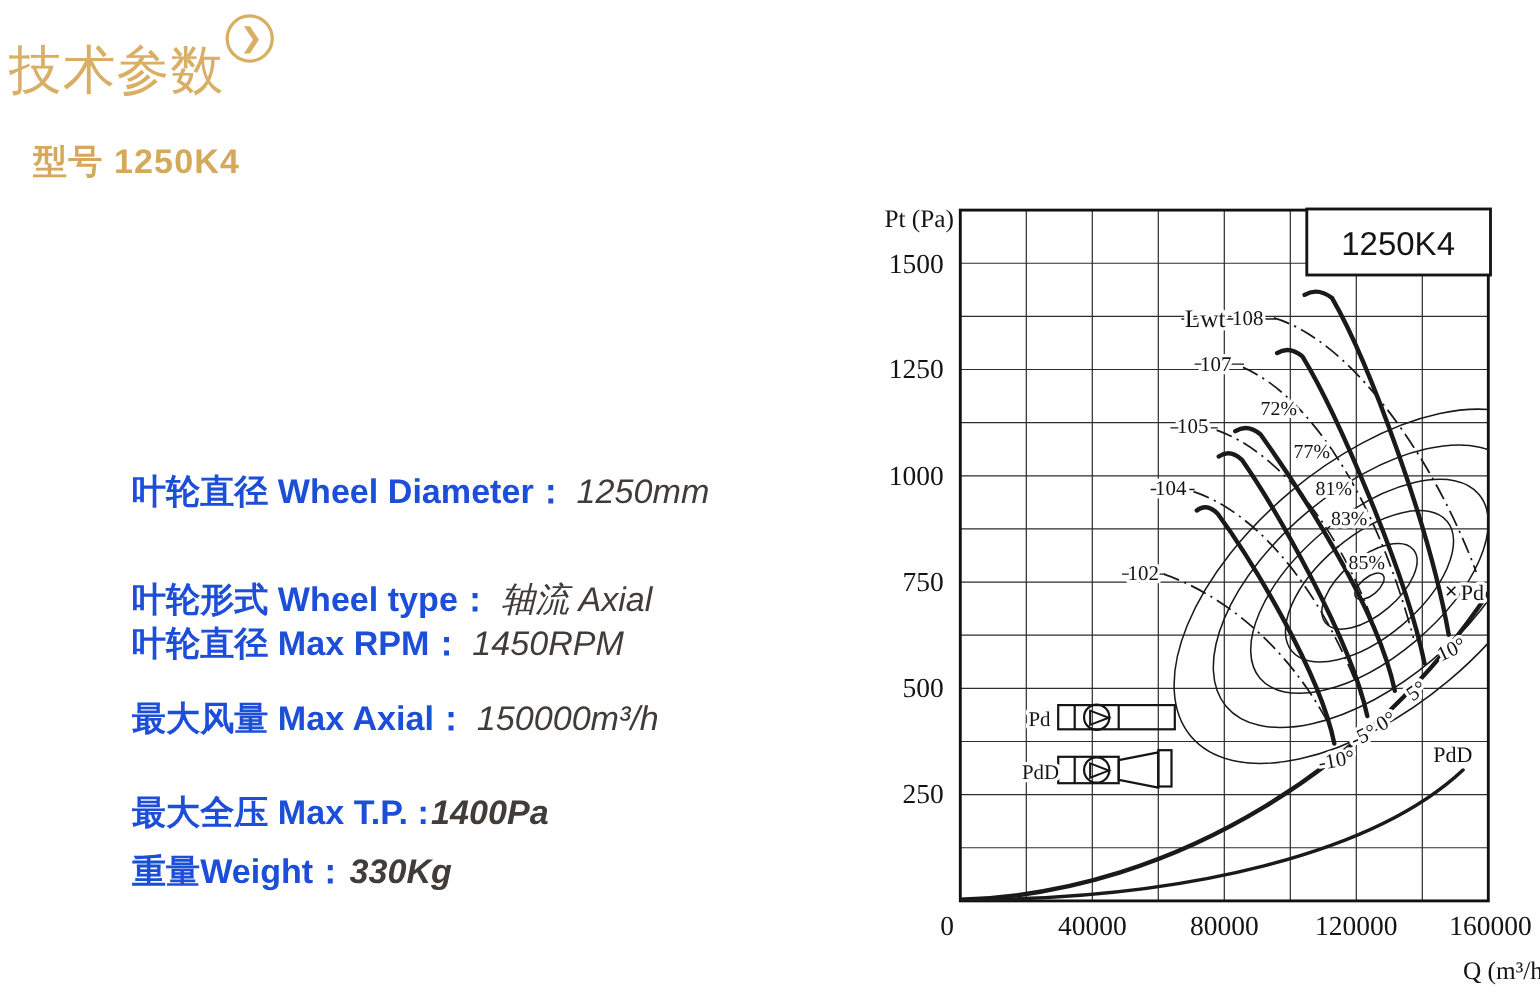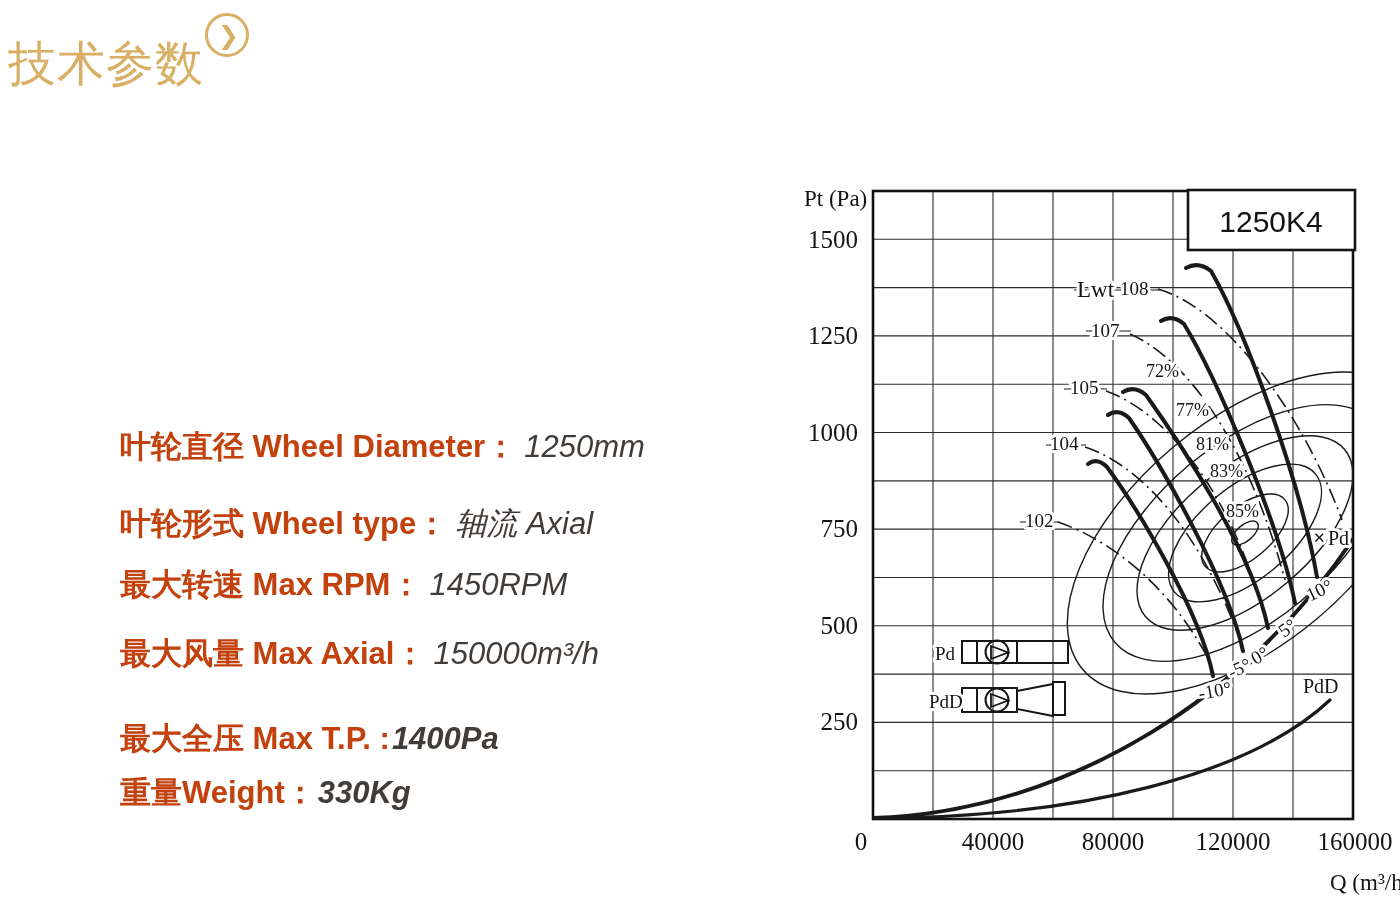--- a/index.html
+++ b/index.html
@@ -9,24 +9,24 @@
   .hdr-zh{position:absolute;left:8px;top:0px;font-size:48px;font-weight:400;color:#d8af64;
           letter-spacing:1px;white-space:nowrap;}
   .arrow-badge{position:absolute;left:205px;top:13px;width:44px;height:44px;border:3.5px solid #d8af64;
           border-radius:50%;display:flex;align-items:center;justify-content:center;box-sizing:border-box;}
   .arrow-badge span{color:#d8af64;font-size:25px;font-weight:700;margin-left:3px;line-height:1;}
   .hdr-en{position:absolute;left:6px;top:66px;font-size:31px;color:#d8af64;letter-spacing:3px;white-space:nowrap;}
   .model{position:absolute;left:30px;top:126px;font-size:31px;font-weight:700;color:#d5a95c;
          letter-spacing:1px;white-space:nowrap;}
   .specs{position:absolute;left:120px;top:0;margin:0;padding:0;list-style:none;}
   .specs li{position:absolute;white-space:nowrap;font-size:31px;line-height:38px;}
-  .specs li:nth-child(1){top:428px;} .specs li:nth-child(2){top:505px;}
+  .specs li:nth-child(1){top:428px;} .specs li:nth-child(2){top:526px;}
   .specs li:nth-child(3){top:566px;} .specs li:nth-child(4){top:635px;}
   .specs li:nth-child(5){top:720px;} .specs li:nth-child(6){top:774px;}
-  .specs .k{font-weight:700;color:#c2410c;}
+  .specs .k{font-weight:700;color:#1d4ed8;}
   .specs .v{font-weight:400;color:#413c38;margin-left:8px;font-style:italic;}
   .specs li:nth-child(5) .v,.specs li:nth-child(6) .v{font-weight:700;margin-left:2px;}
   
   figure{margin:0;}
   .chart{position:absolute;left:0;top:0;width:1400px;height:908px;}
   .gridline{stroke:#2c2c2c;stroke-width:1.1;}
   .frame{fill:none;stroke:#111;stroke-width:2.6;}
   .curve{fill:none;stroke:#1a1a1a;}
   .thick{stroke-width:4;stroke-linecap:round;}
   .med{stroke-width:3.2;stroke-linecap:round;}
@@ -40,30 +40,31 @@
 </style>
 </head>
 <body>
 
 <div class="page">
 
   <h1 class="hdr-zh">技术参数</h1>
   <div class="arrow-badge">
     <span>❯</span>
   </div>
+  <div class="model">型号 1250K4</div>
 
   <ul class="specs">
     <li>
       <span class="k">叶轮直径 Wheel Diameter：</span><span class="v">1250mm</span>
     </li>
     <li>
       <span class="k">叶轮形式 Wheel type：</span><span class="v">轴流 Axial</span>
     </li>
     <li>
-      <span class="k">最大转速 Max RPM：</span><span class="v">1450RPM</span>
+      <span class="k">叶轮直径 Max RPM：</span><span class="v">1450RPM</span>
     </li>
     <li>
       <span class="k">最大风量 Max Axial：</span><span class="v">150000m³/h</span>
     </li>
     <li>
       <span class="k">最大全压 Max T.P. :</span><span class="v">1400Pa</span>
     </li>
     <li>
       <span class="k">重量Weight：</span><span class="v">330Kg</span>
     </li>

